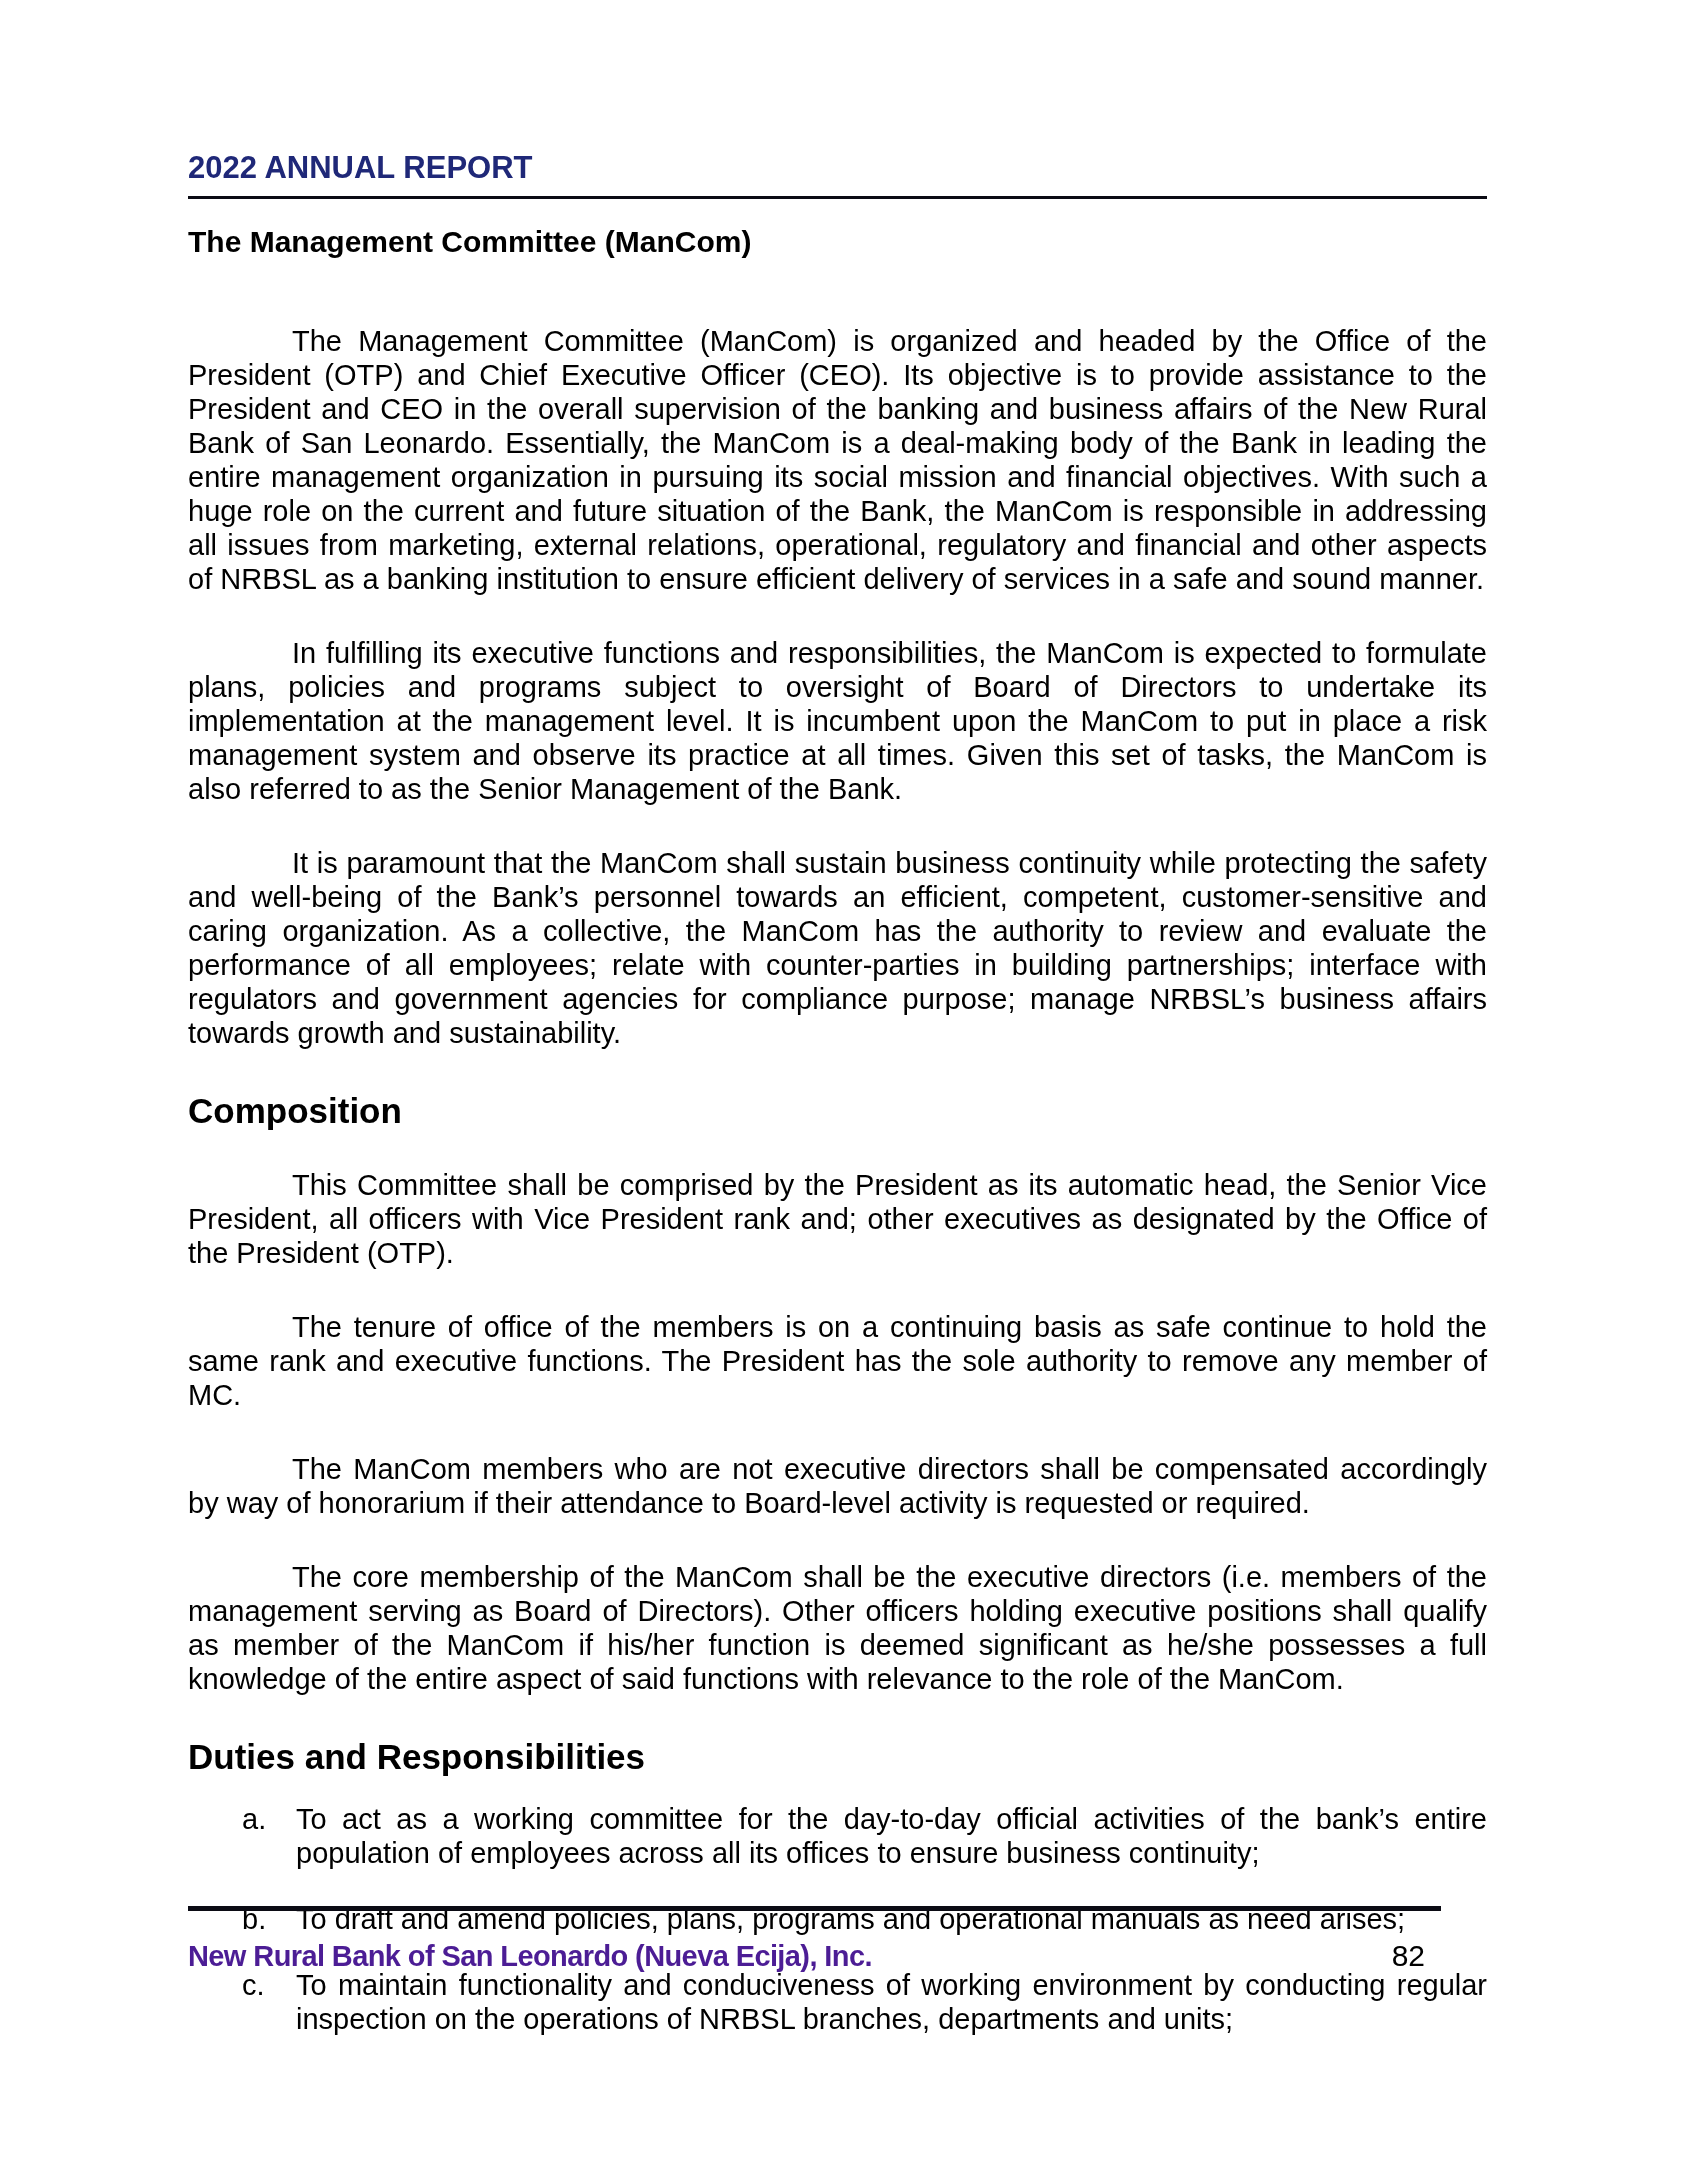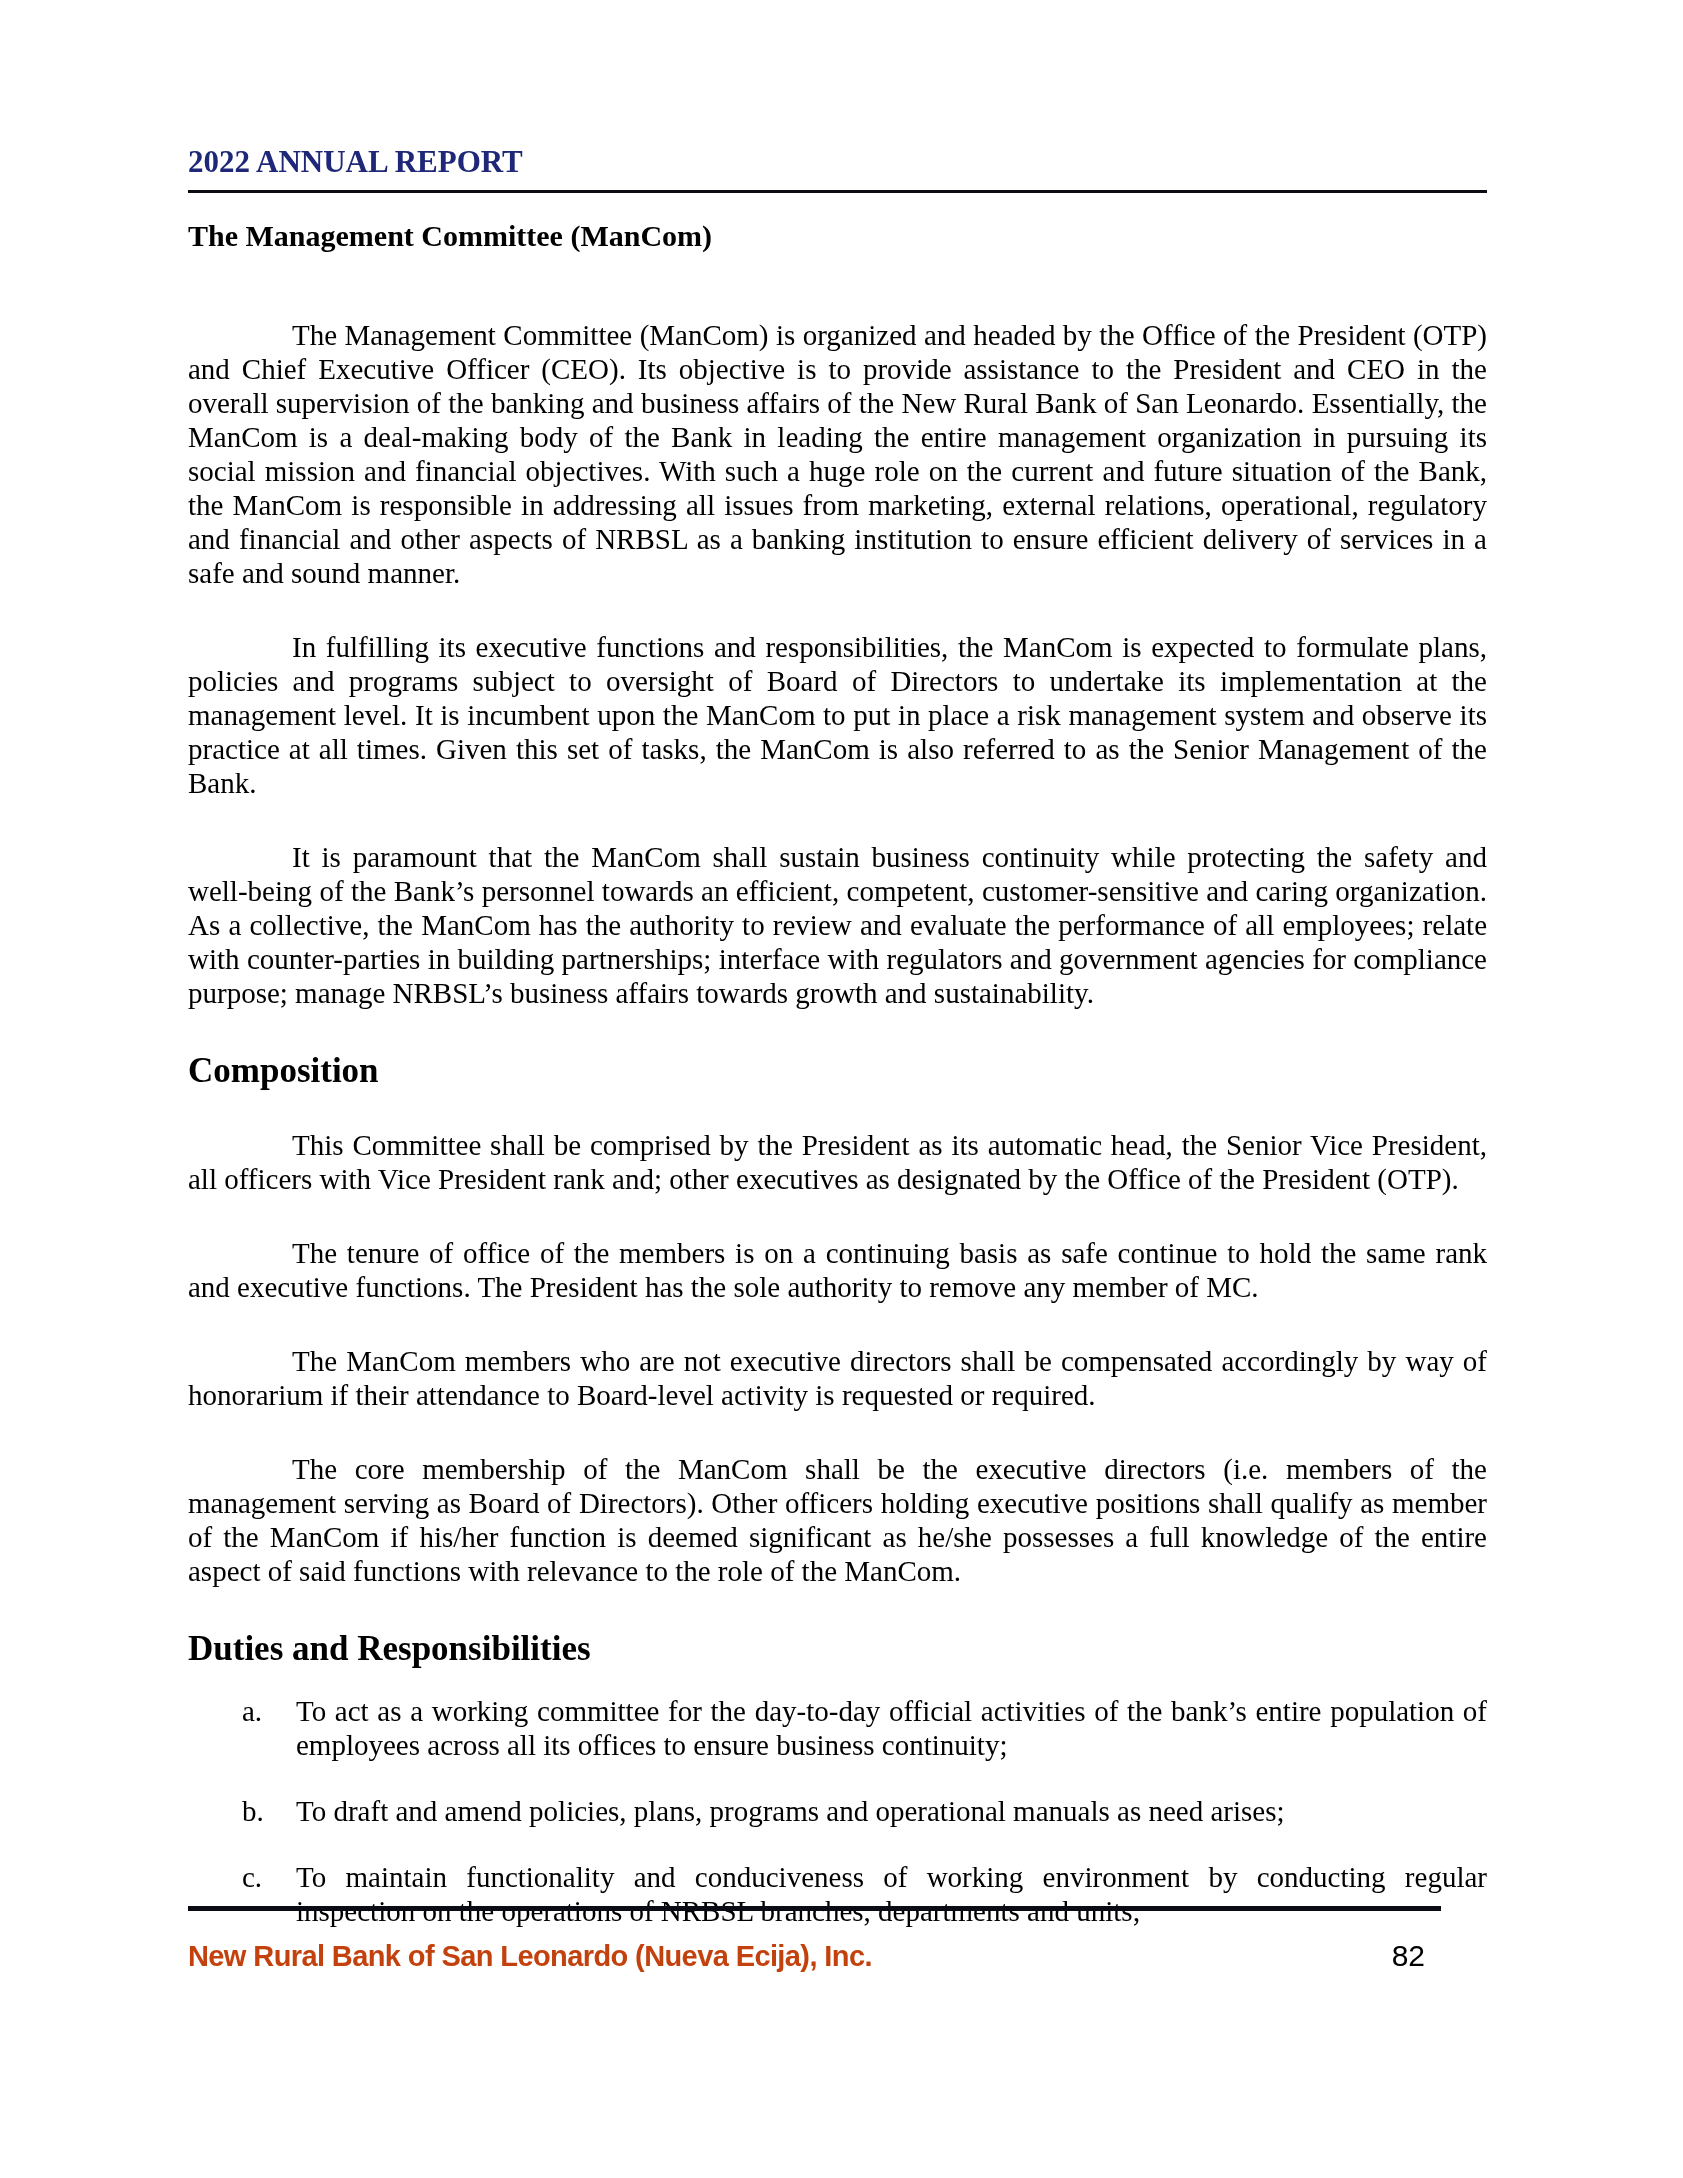--- a/index.html
+++ b/index.html
@@ -12,23 +12,22 @@
     width: 1683px;
     height: 2178px;
     background: #ffffff;
     font-family: "Liberation Sans", sans-serif;
     color: #000000;
     box-sizing: border-box;
   }
   .content {
     position: absolute;
     left: 188px;
-    top: 144px;
+    top: 150px;
     width: 1299px;
-    font-family: Liberation Serif, serif;
   }
   .report-title {
     color: #1f2878;
     font-weight: bold;
     font-size: 31px;
     letter-spacing: 0px;
   }
   .header-rule {
     margin-top: 10px;
     height: 3px;
@@ -85,21 +84,21 @@
     background: #0b0b14;
     width: 1253px;
   }
   .footer-row {
     margin-top: 28px;
     display: flex;
     justify-content: space-between;
     align-items: baseline;
   }
   .footer-company {
-    color: #c2410c;
+    color: #4c1d95;
     font-weight: bold;
     font-size: 29px;
     letter-spacing: -0.6px;
   }
   .footer-pagenum {
     font-family: Liberation Sans, sans-serif;
     font-size: 30px;
     margin-right: 62px;
   }
 </style>

